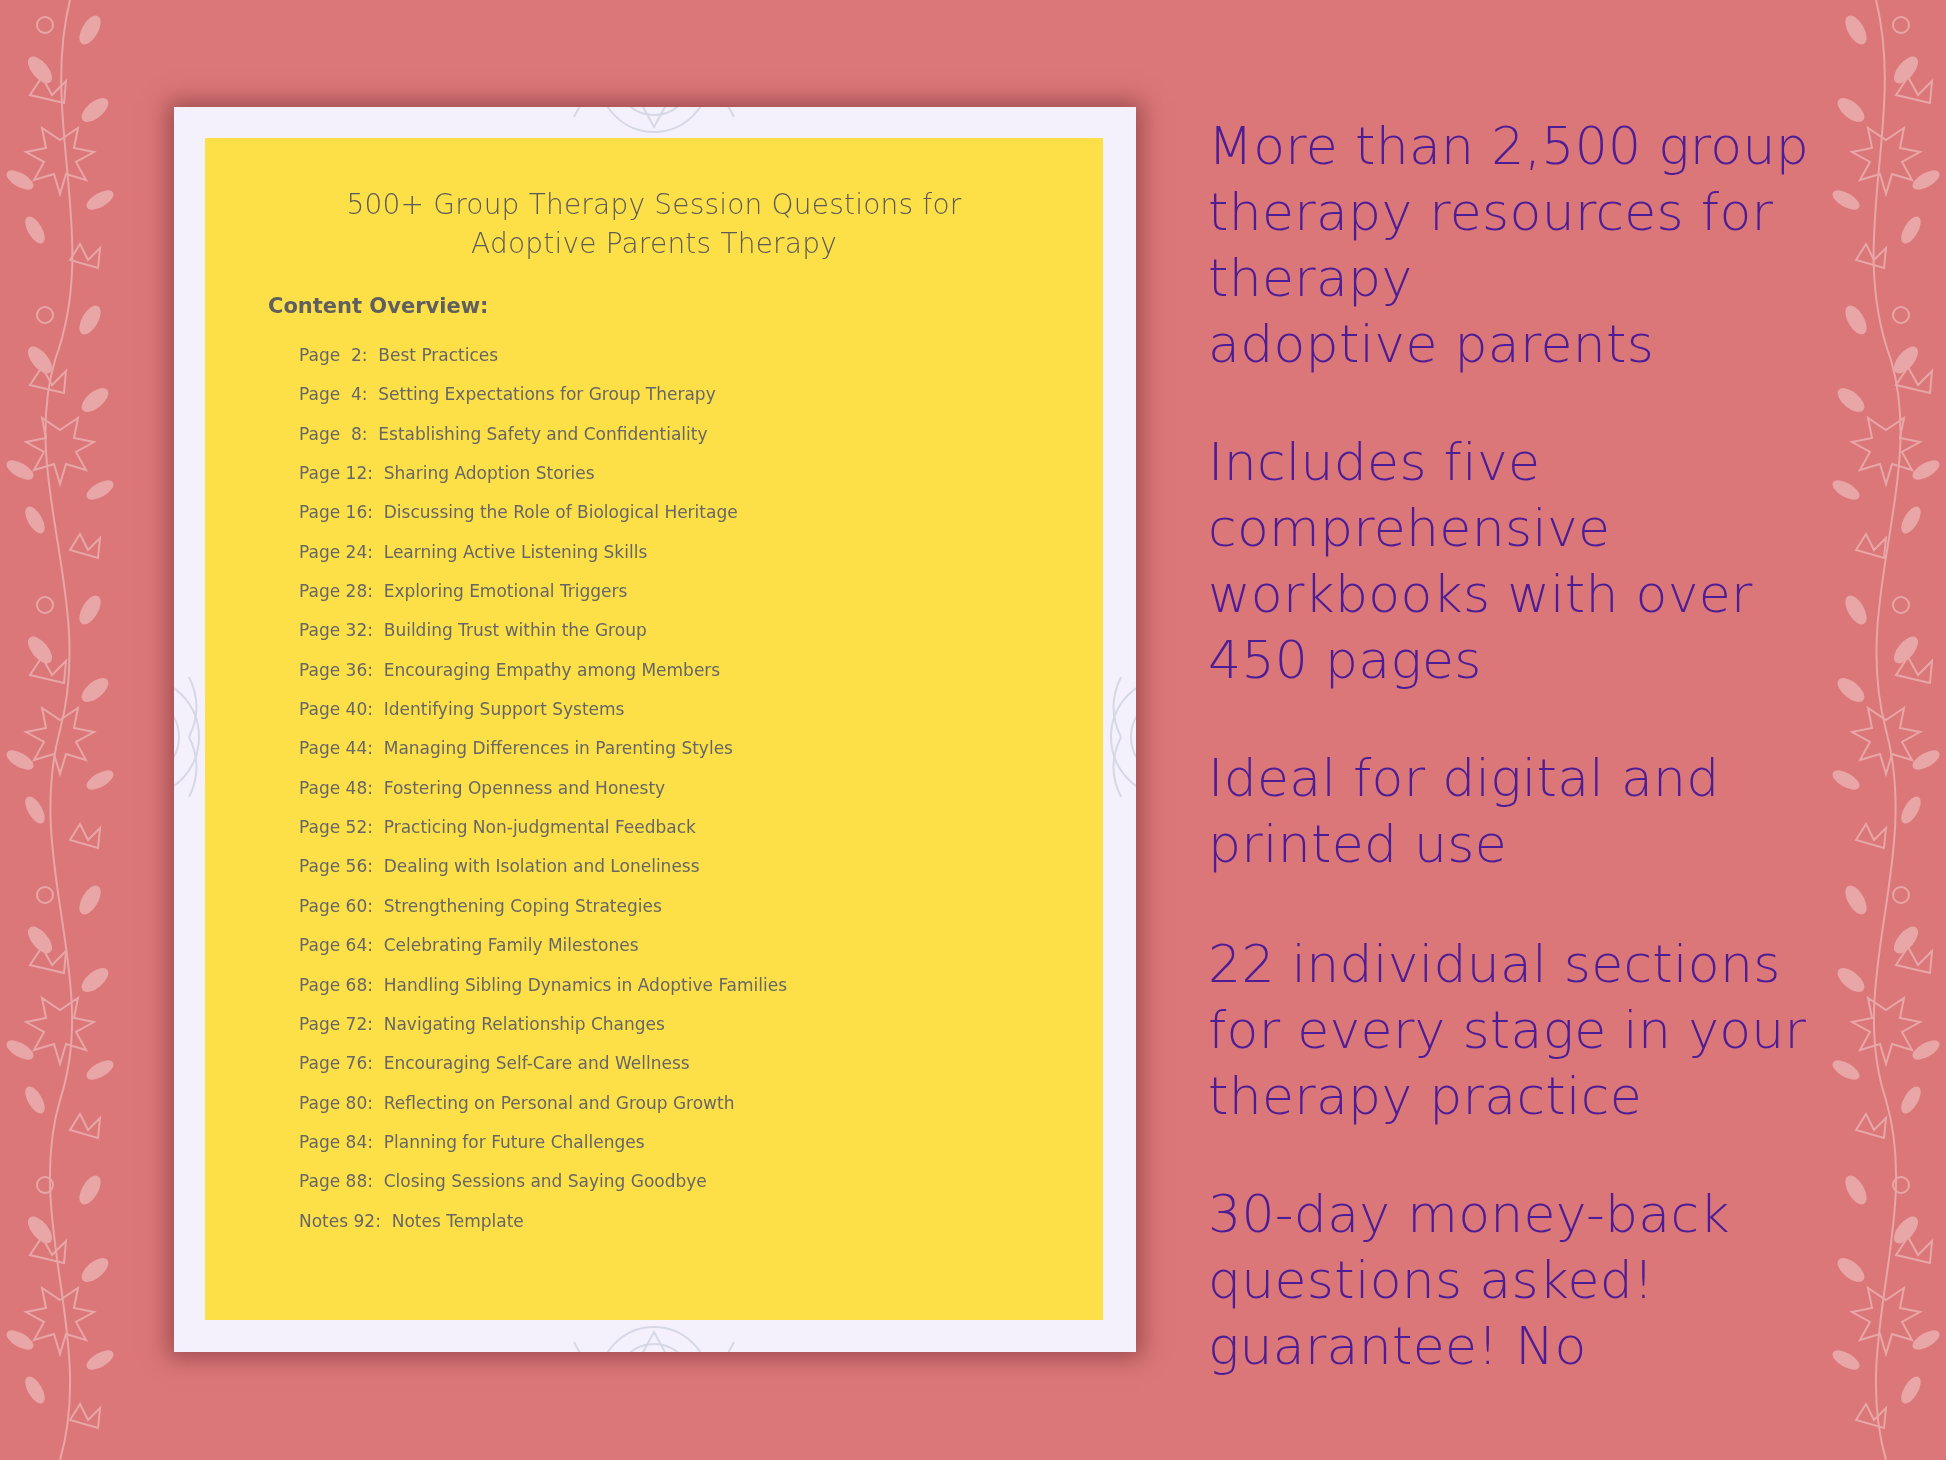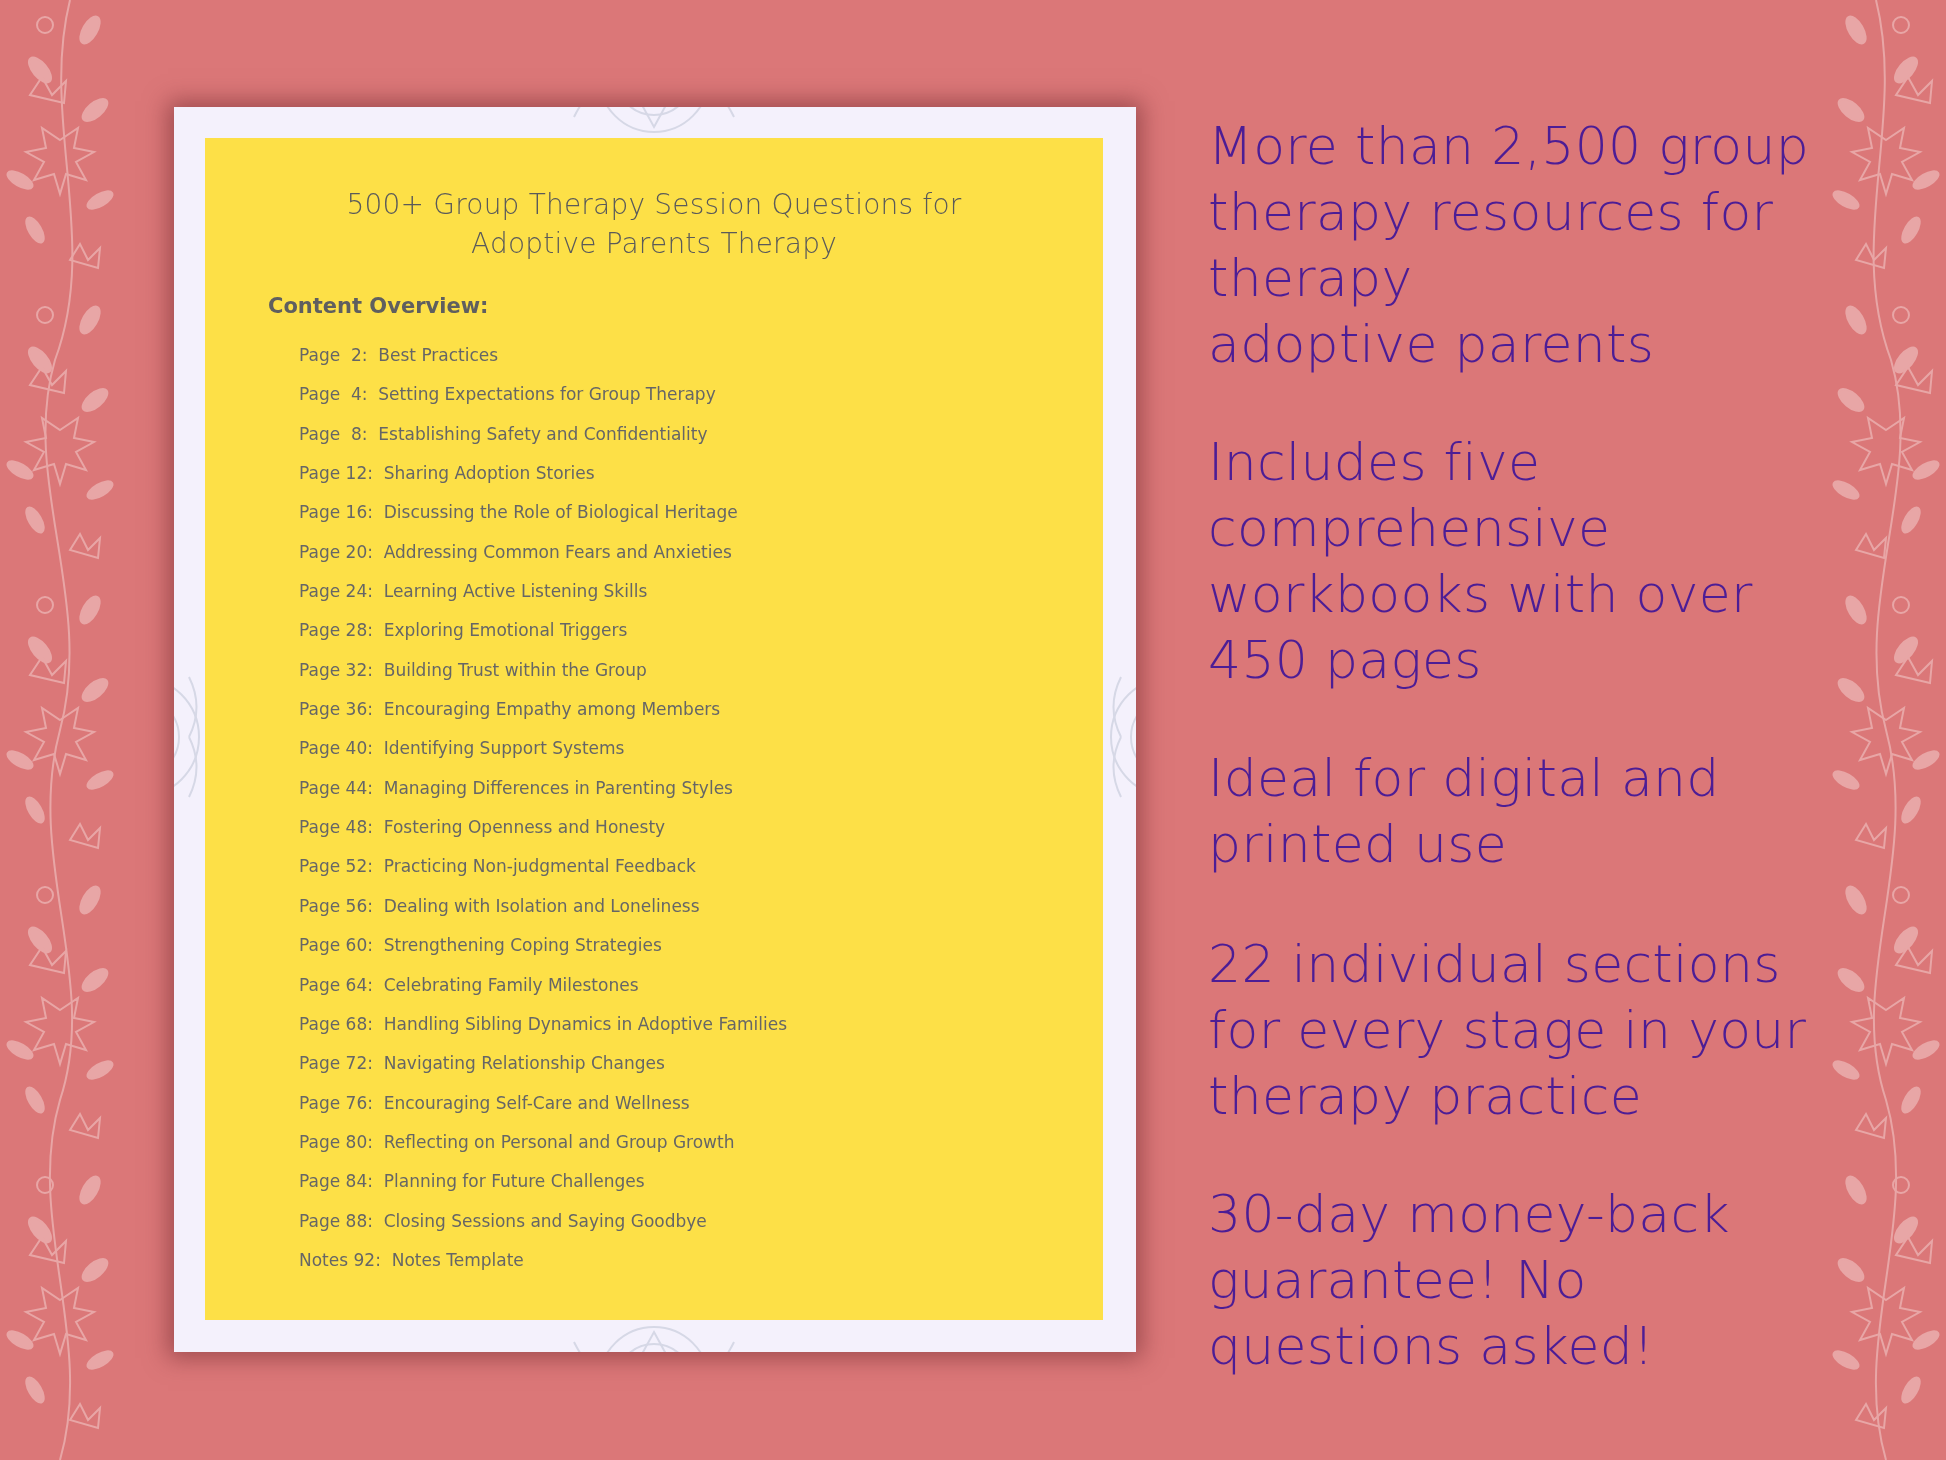--- a/index.html
+++ b/index.html
@@ -162,21 +162,20 @@
       <div>500+ Group Therapy Session Questions for</div>
       <div>Adoptive Parents Therapy</div>
     </div>
     <div class="overview-label">Content Overview:</div>
     <ul class="toc">
       <li><span>Page  2:</span>  <span>Best Practices</span></li>
       <li><span>Page  4:</span>  <span>Setting Expectations for Group Therapy</span></li>
       <li><span>Page  8:</span>  <span>Establishing Safety and Confidentiality</span></li>
       <li><span>Page 12:</span>  <span>Sharing Adoption Stories</span></li>
       <li><span>Page 16:</span>  <span>Discussing the Role of Biological Heritage</span></li>
-      <li><span>Page 20:</span>  <span>Addressing Common Fears and Anxieties</span></li>
       <li><span>Page 24:</span>  <span>Learning Active Listening Skills</span></li>
       <li><span>Page 28:</span>  <span>Exploring Emotional Triggers</span></li>
       <li><span>Page 32:</span>  <span>Building Trust within the Group</span></li>
       <li><span>Page 36:</span>  <span>Encouraging Empathy among Members</span></li>
       <li><span>Page 40:</span>  <span>Identifying Support Systems</span></li>
       <li><span>Page 44:</span>  <span>Managing Differences in Parenting Styles</span></li>
       <li><span>Page 48:</span>  <span>Fostering Openness and Honesty</span></li>
       <li><span>Page 52:</span>  <span>Practicing Non-judgmental Feedback</span></li>
       <li><span>Page 56:</span>  <span>Dealing with Isolation and Loneliness</span></li>
       <li><span>Page 60:</span>  <span>Strengthening Coping Strategies</span></li>
@@ -209,16 +208,16 @@
     <div>Ideal for digital and</div>
     <div>printed use</div>
   </div>
   <div class="feature">
     <div>22 individual sections</div>
     <div>for every stage in your</div>
     <div>therapy practice</div>
   </div>
   <div class="feature">
     <div>30-day money-back</div>
+    <div>questions asked!</div>
     <div>guarantee! No</div>
-    <div>questions asked!</div>
   </div>
 </div>
 
 </body></html>

